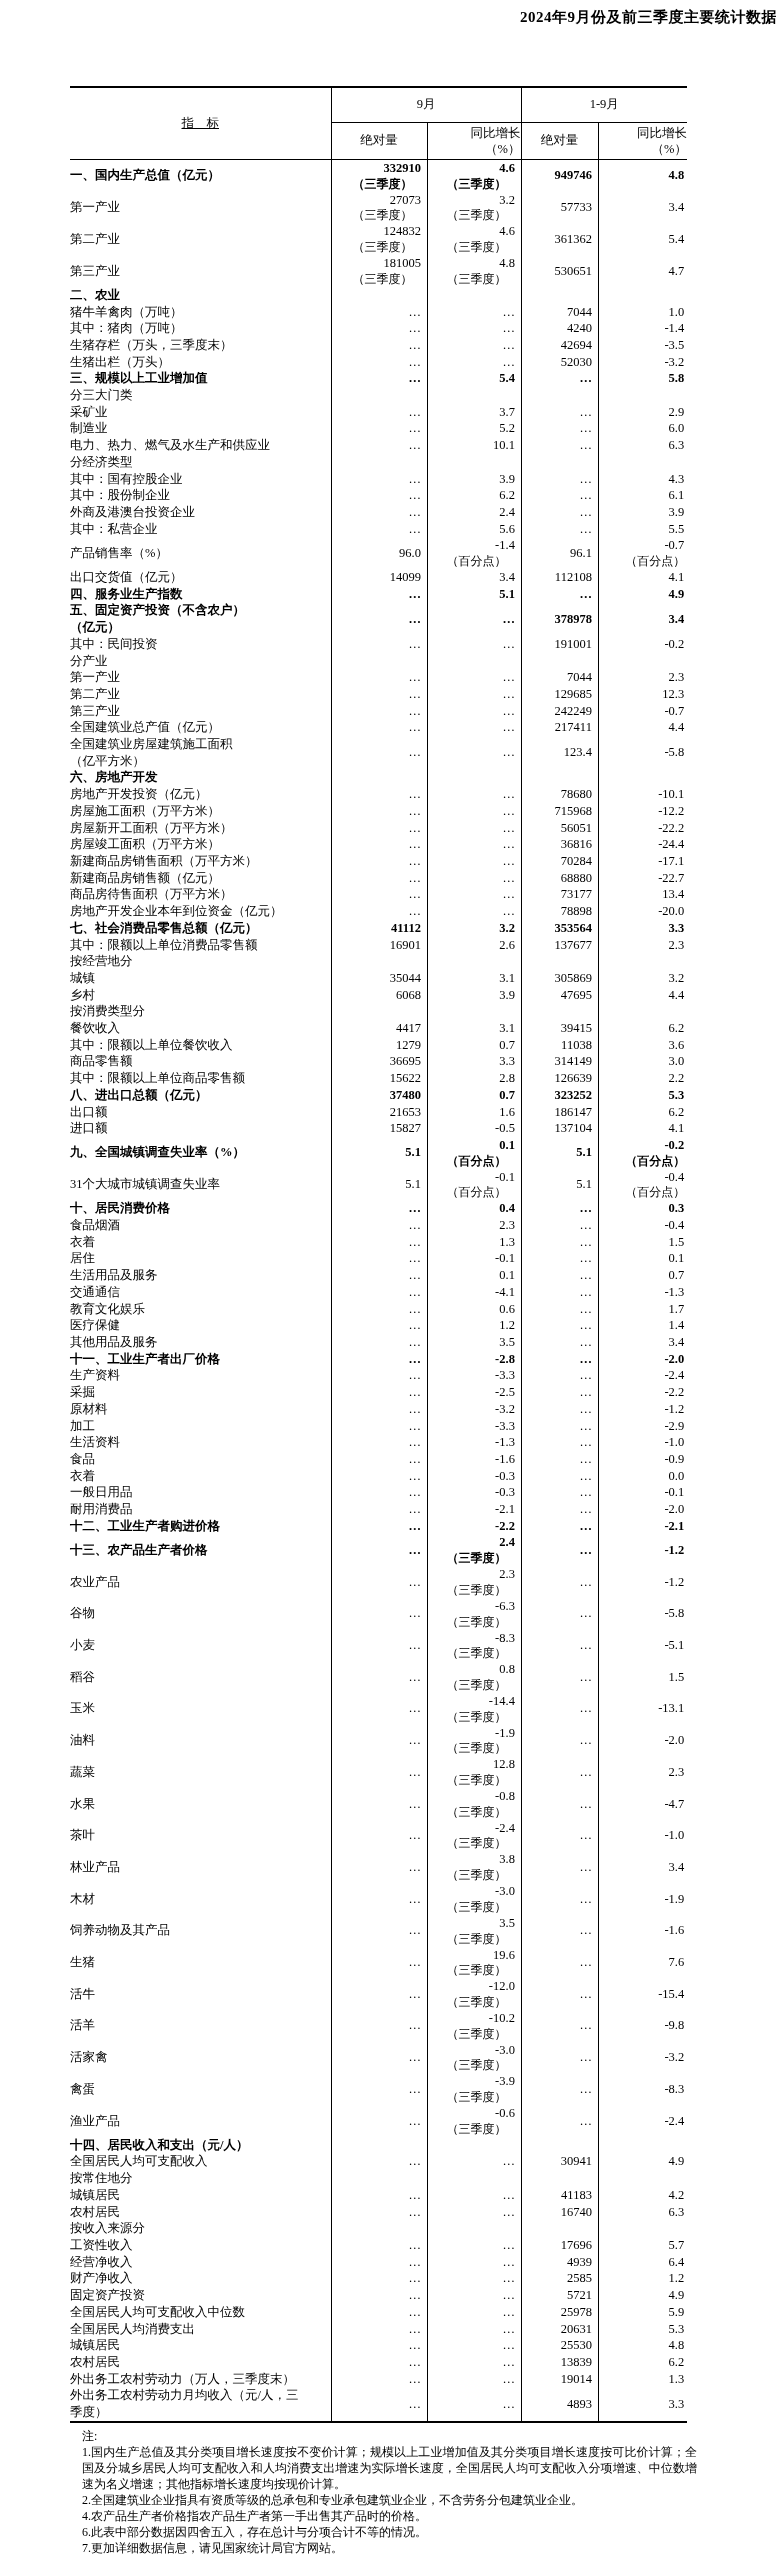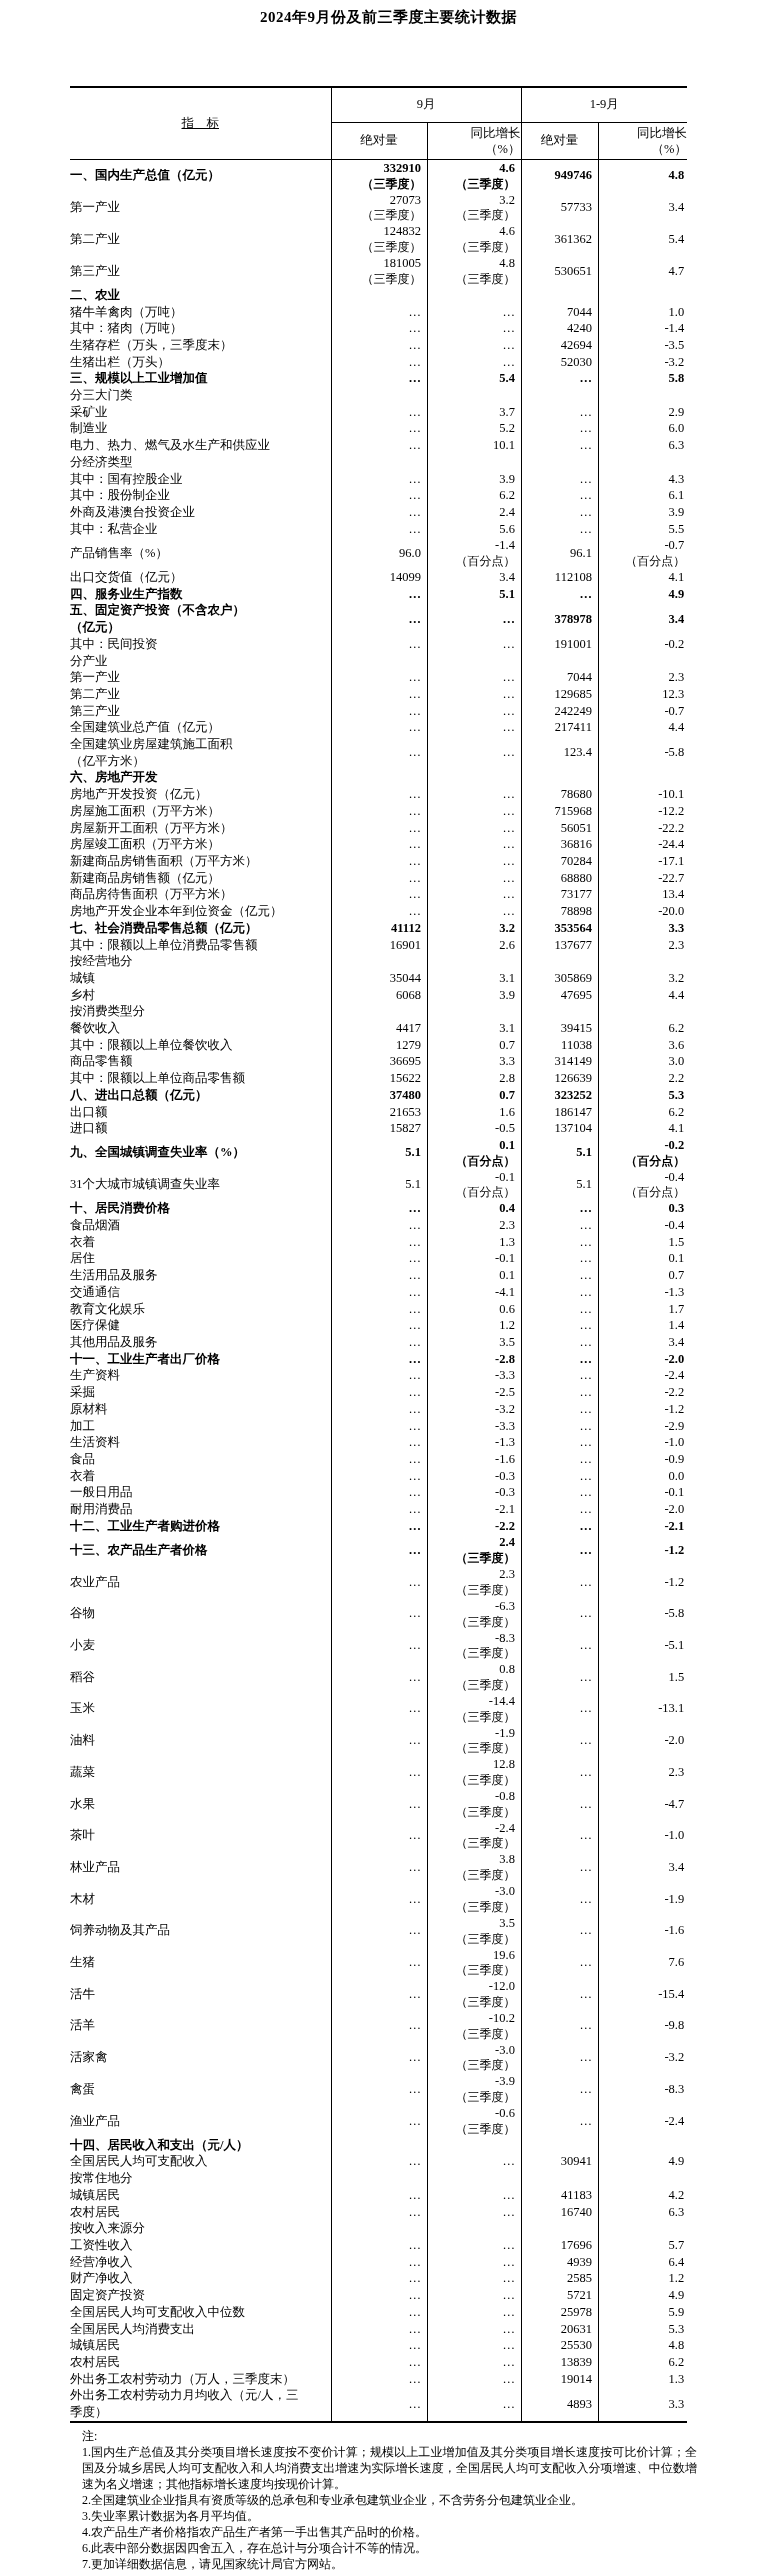--- a/index.html
+++ b/index.html
@@ -3,21 +3,21 @@
 <meta charset="utf-8">
 <style>
   html,body{margin:0;padding:0;}
   body{
     width:777px;min-height:2576px;background:#ffffff;color:#000;
     font-family:"Liberation Serif","DejaVu Serif",serif;
     -webkit-font-smoothing:antialiased;
   }
   .page{position:relative;width:777px;min-height:2576px;overflow:hidden;}
   .doc-title{
-    margin:8.4px 0 0;text-align:center;font-size:15px;font-weight:bold;
+    margin:8.4px 0 0;text-align:right;font-size:15px;font-weight:bold;
     letter-spacing:0.5px;line-height:18.6px;
   }
   table.stats{
     margin:59px 0 0 70px;width:617px;border-collapse:collapse;table-layout:fixed;
     font-size:12.5px;
     border-top:2.8px solid #000;border-bottom:2.8px solid #000;
   }
   table.stats col.c1{width:261px;}
   table.stats col.c2{width:96px;}
   table.stats col.c3{width:94px;}
@@ -29,21 +29,21 @@
   th.ind-head{border-bottom:1.9px solid #000;text-decoration:underline;}
   th.month-head{border-bottom:0.9px solid #000;border-left:0.9px solid #000;}
   tr.h2 th.bl{border-left:0.9px solid #000;}
   .yoy-head div{line-height:16px;text-align:right;}
   table.stats td{padding:0;vertical-align:middle;}
   td.lab{
     text-align:left;white-space:pre-line;line-height:16.7px;
   }
   td.val{text-align:right;border-left:0.9px solid #000;}
   td.val .v{line-height:16.7px;padding-right:5.6px;}
-  td.val .sub{line-height:15px;padding-right:5px;font-size:12px;}
+  td.val .sub{line-height:15px;padding-right:14px;font-size:12px;}
   td.val.c5 .v{padding-right:2.8px;}
   td.val.c5 .sub{padding-right:1.9px;}
   tr.bold{font-weight:bold;}
   td.ind0{padding-left:12px;}
   td.ind1{padding-left:22px;}
   td.ind2{padding-left:33px;margin-left:48px;}
   td.ind3{padding-left:39px;}
   .notes{
     margin:5.6px 0 0 82px;width:615px;font-size:12px;line-height:16px;
     text-align:justify;
@@ -1757,21 +1757,20 @@
           </td>
         </tr>
       </tbody>
   </table>
 
   <div class="notes">
     <div class="note-line">注:</div>
     <div id="notes-list">
         <div class="note-line">1.国内生产总值及其分类项目增长速度按不变价计算；规模以上工业增加值及其分类项目增长速度按可比价计算；全国及分城乡居民人均可支配收入和人均消费支出增速为实际增长速度，全国居民人均可支配收入分项增速、中位数增速为名义增速；其他指标增长速度均按现价计算。</div>
         <div class="note-line">2.全国建筑业企业指具有资质等级的总承包和专业承包建筑业企业，不含劳务分包建筑业企业。</div>
-        <div class="note-line">3.失业率累计数据为各月平均值。</div>
         <div class="note-line">4.农产品生产者价格指农产品生产者第一手出售其产品时的价格。</div>
         <div class="note-line">6.此表中部分数据因四舍五入，存在总计与分项合计不等的情况。</div>
         <div class="note-line">7.更加详细数据信息，请见国家统计局官方网站。</div>
       </div>
   </div>
 
 </div>
 
 
 </body></html>

